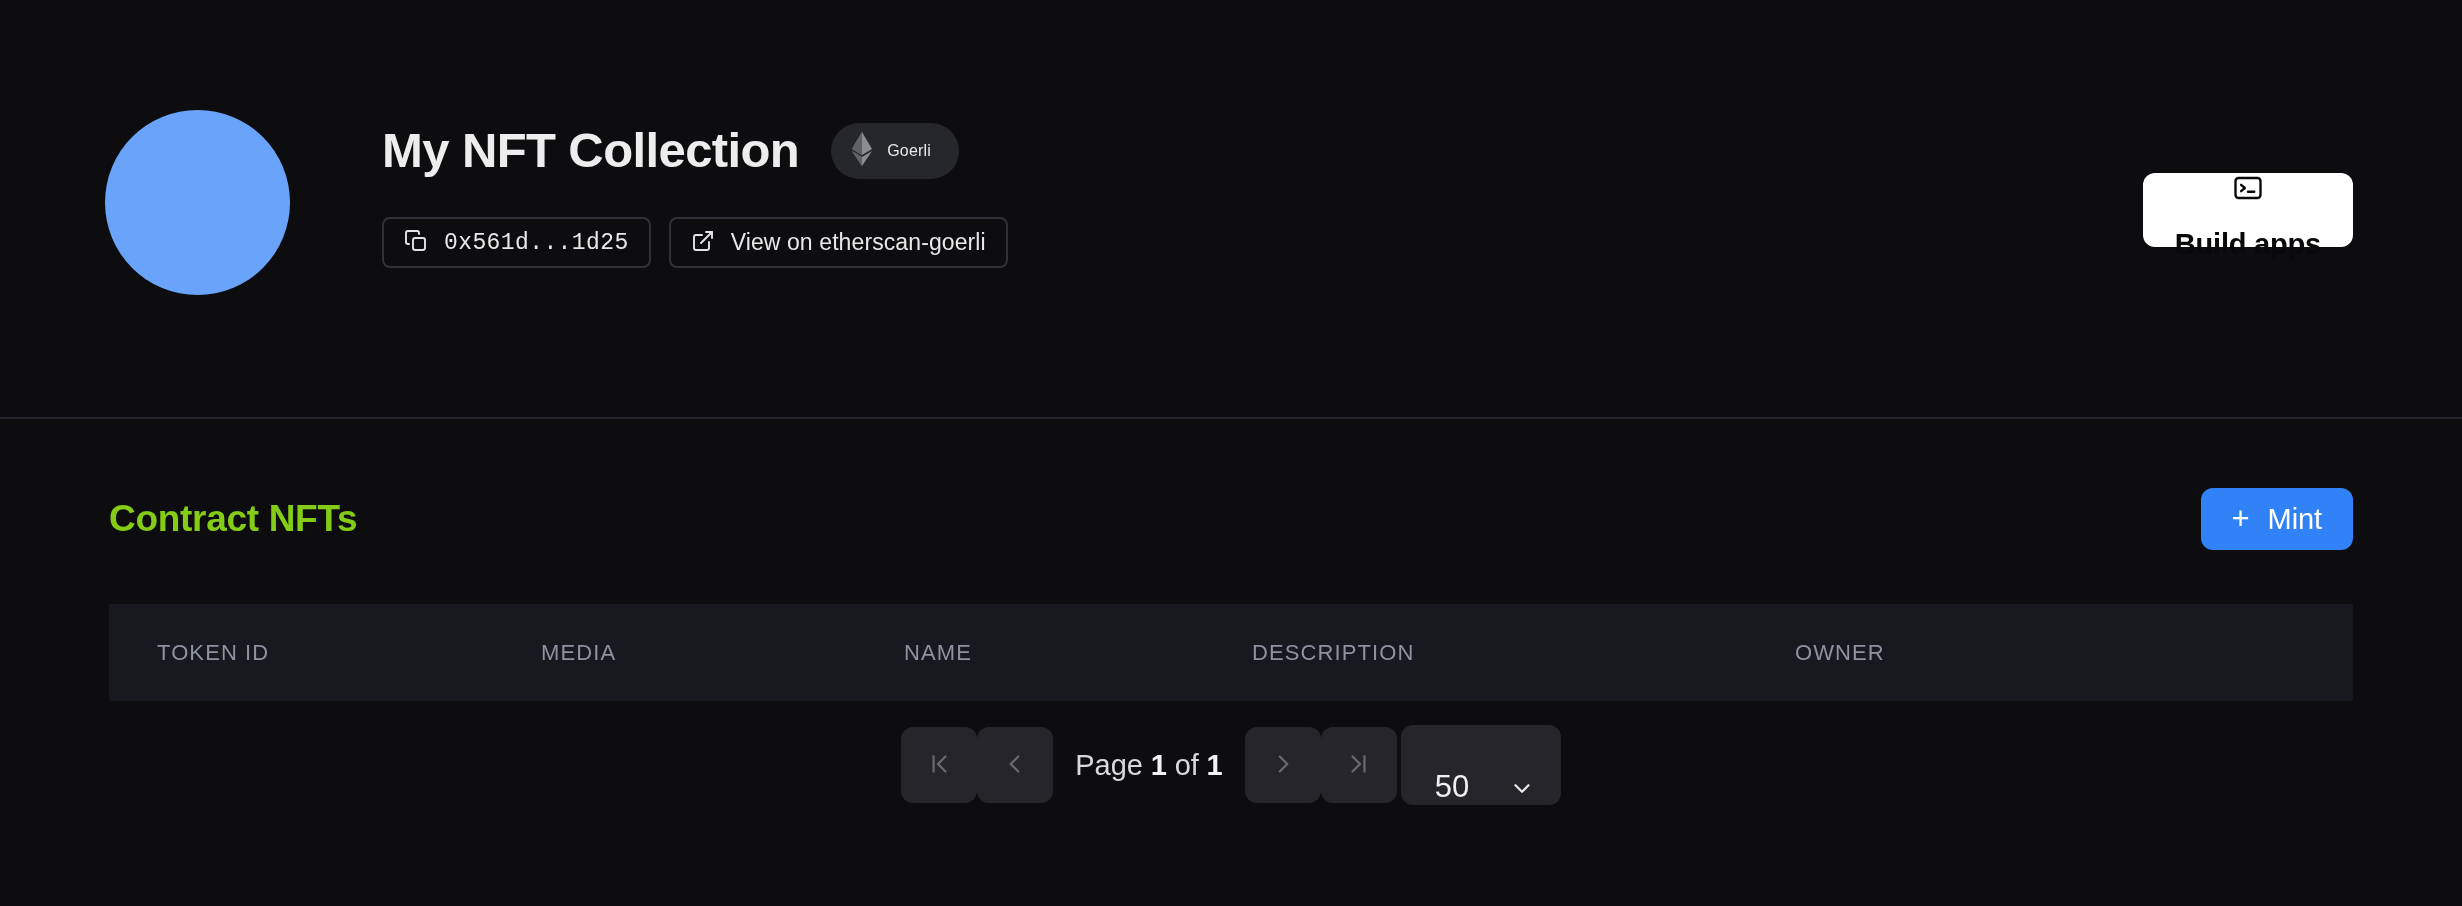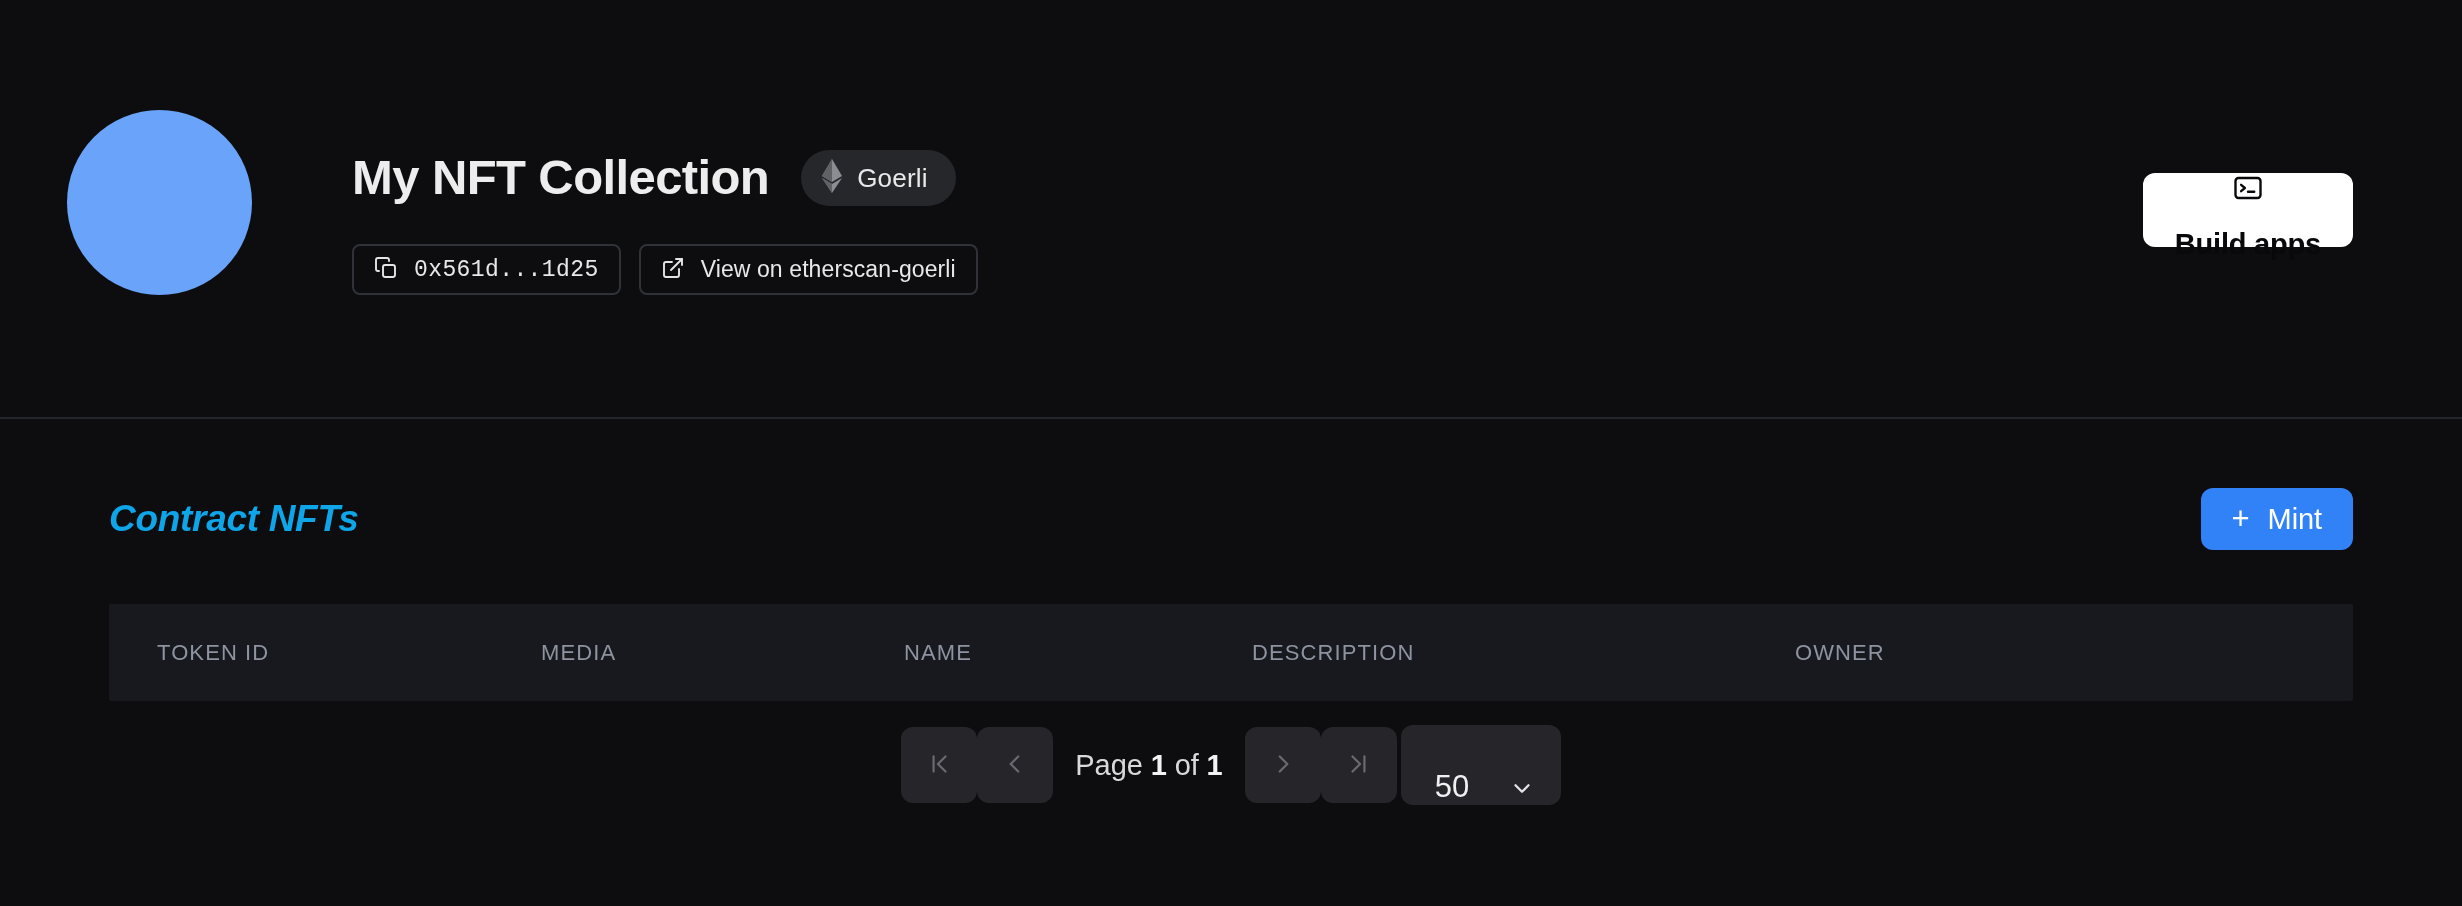--- a/index.html
+++ b/index.html
@@ -25,24 +25,23 @@
     height: 419px;
     width: 100%;
     position: relative;
     border-bottom: 2px solid #23262c;
     display: flex;
     align-items: flex-start;
   }
 
   .hero-inner {
     display: flex;
-    align-items: flex-end;
-    padding: 110px 0 0 67px;
+    align-items: flex-start;
+    padding: 110px 0 0 105px;
     width: 100%;
-    gap: 8px;
   }
 
   .avatar {
     width: 185px;
     height: 185px;
     border-radius: 50%;
     background: #6aa4fa;
     flex: 0 0 auto;
   }
 
@@ -69,21 +68,21 @@
     display: inline-flex;
     align-items: center;
     gap: 14px;
     background: #25272b;
     border-radius: 999px;
     padding: 13px 28px 13px 20px;
     height: 56px;
   }
   .network-chip .eth-glyph { display: block; }
   .network-name {
-    font-size: 26px;
+    font-size: 16px;
     color: #e9e9ea;
     font-weight: normal;
     letter-spacing: .2px;
   }
 
   .chip-row {
     display: flex;
     align-items: center;
     gap: 18px;
     margin-top: 38px;
@@ -143,23 +142,22 @@
   .section-head {
     display: flex;
     align-items: center;
     justify-content: space-between;
     padding-top: 69px;
   }
 
   .section-title {
     font-size: 37px;
     font-weight: bold;
-    color: #0ea5e9;
+    color: #84cc16;
     letter-spacing: -0.3px;
-    font-style: italic;
   }
 
   .mint-btn {
     display: inline-flex;
     align-items: center;
     gap: 18px;
     background: #3182f6;
     color: #ffffff;
     border: none;
     border-radius: 12px;

